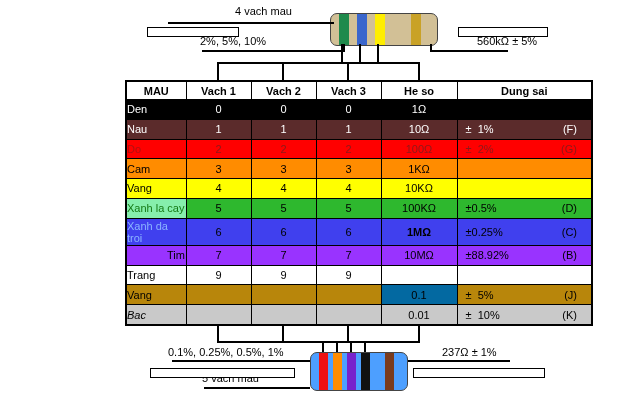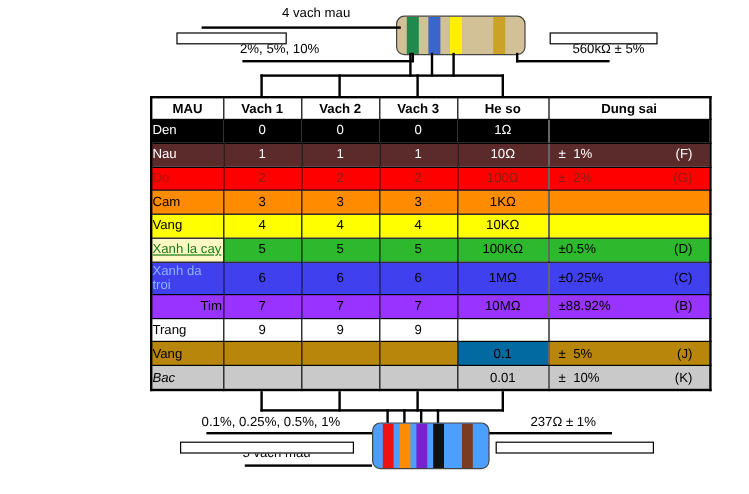--- a/index.html
+++ b/index.html
@@ -137,38 +137,38 @@
           <td class="val-cell" style="background: rgb(255, 255, 0); color: rgb(0, 0, 0);">4</td>
           <td class="heso-cell" style="background: rgb(255, 255, 0); color: rgb(0, 0, 0);">10KΩ</td>
           <td style="background: rgb(255, 255, 0); color: rgb(0, 0, 0);">
             <div class="tol-wrap">
               <span class="tol-text"></span>
               <span></span>
             </div>
           </td>
         </tr>
         <tr>
-          <td class="name-cell" style="background: #fef9c3; color: rgb(21, 122, 21); text-decoration: underline;">Xanh la cay</td>
+          <td class="name-cell" style="background: #86efac; color: rgb(21, 122, 21);">Xanh la cay</td>
           <td class="val-cell" style="background: rgb(46, 184, 46); color: rgb(0, 0, 0);">5</td>
           <td class="val-cell" style="background: rgb(46, 184, 46); color: rgb(0, 0, 0);">5</td>
           <td class="val-cell" style="background: rgb(46, 184, 46); color: rgb(0, 0, 0);">5</td>
           <td class="heso-cell" style="background: rgb(46, 184, 46); color: rgb(0, 0, 0);">100KΩ</td>
           <td style="background: rgb(46, 184, 46); color: rgb(0, 0, 0);">
             <div class="tol-wrap">
               <span class="tol-text">±0.5%</span>
               <span>(D)</span>
             </div>
           </td>
         </tr>
         <tr>
           <td class="name-cell" style="background: rgb(64, 64, 238); color: rgb(138, 180, 255);">Xanh da troi</td>
           <td class="val-cell" style="background: rgb(64, 64, 238); color: rgb(0, 0, 0);">6</td>
           <td class="val-cell" style="background: rgb(64, 64, 238); color: rgb(0, 0, 0);">6</td>
           <td class="val-cell" style="background: rgb(64, 64, 238); color: rgb(0, 0, 0);">6</td>
-          <td class="heso-cell" style="background: rgb(64, 64, 238); color: rgb(0, 0, 0);">1MΩ</td>
+          <td class="heso-cell" style="background: rgb(64, 64, 238); color: rgb(0, 0, 0); font-weight: bold;">1MΩ</td>
           <td style="background: rgb(64, 64, 238); color: rgb(0, 0, 0);">
             <div class="tol-wrap">
               <span class="tol-text">±0.25%</span>
               <span>(C)</span>
             </div>
           </td>
         </tr>
         <tr>
           <td class="name-cell" style="background: rgb(153, 51, 255); color: rgb(0, 0, 0); padding-left: 40px;">Tim</td>
           <td class="val-cell" style="background: rgb(153, 51, 255); color: rgb(0, 0, 0);">7</td>

